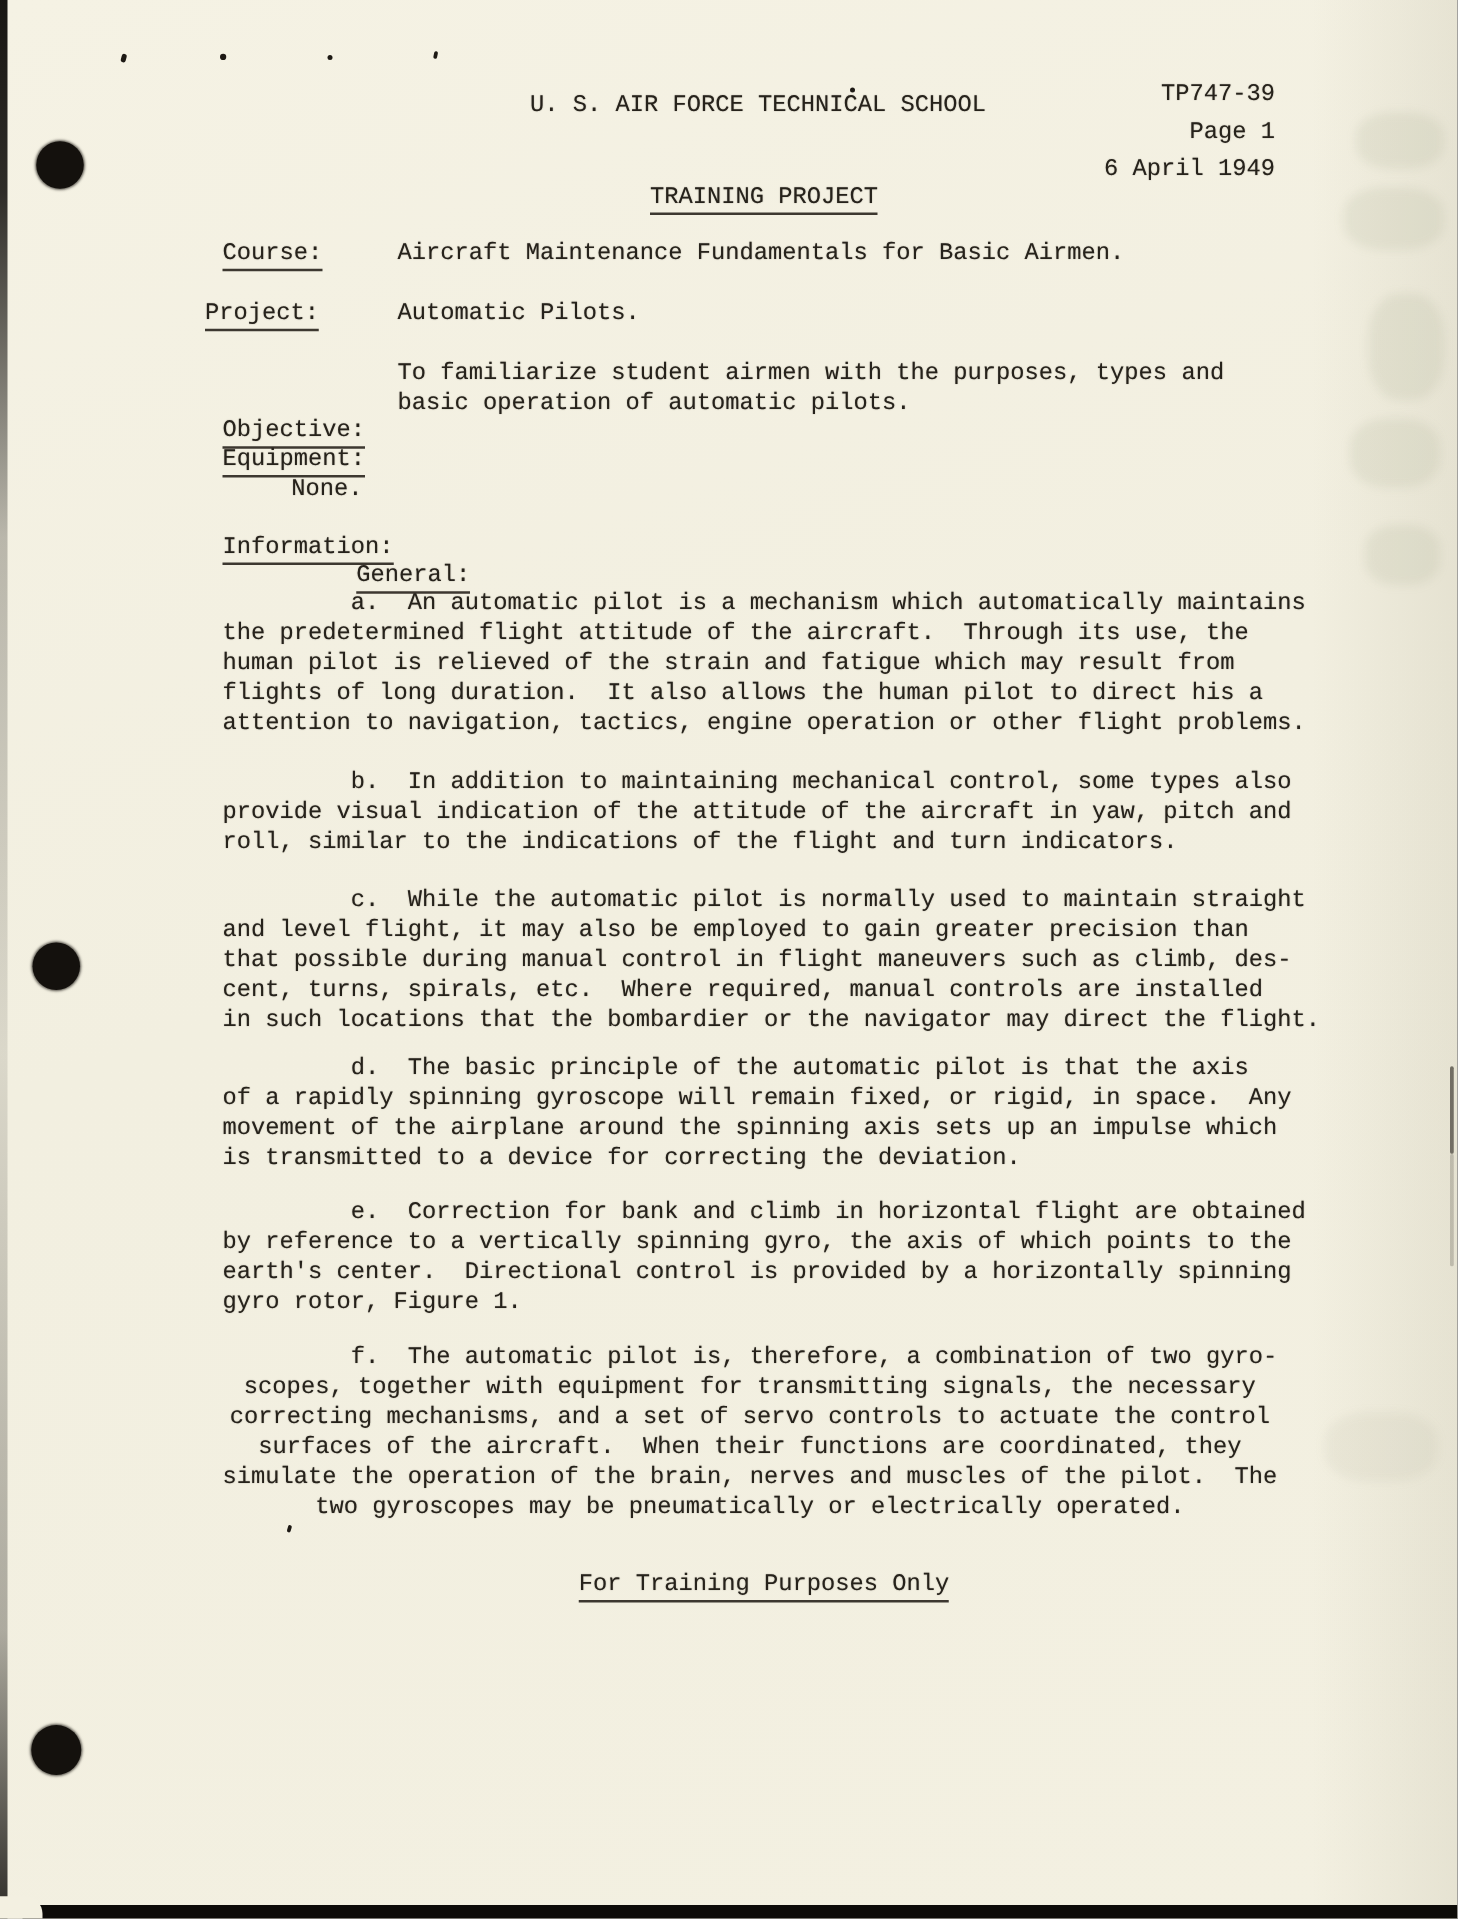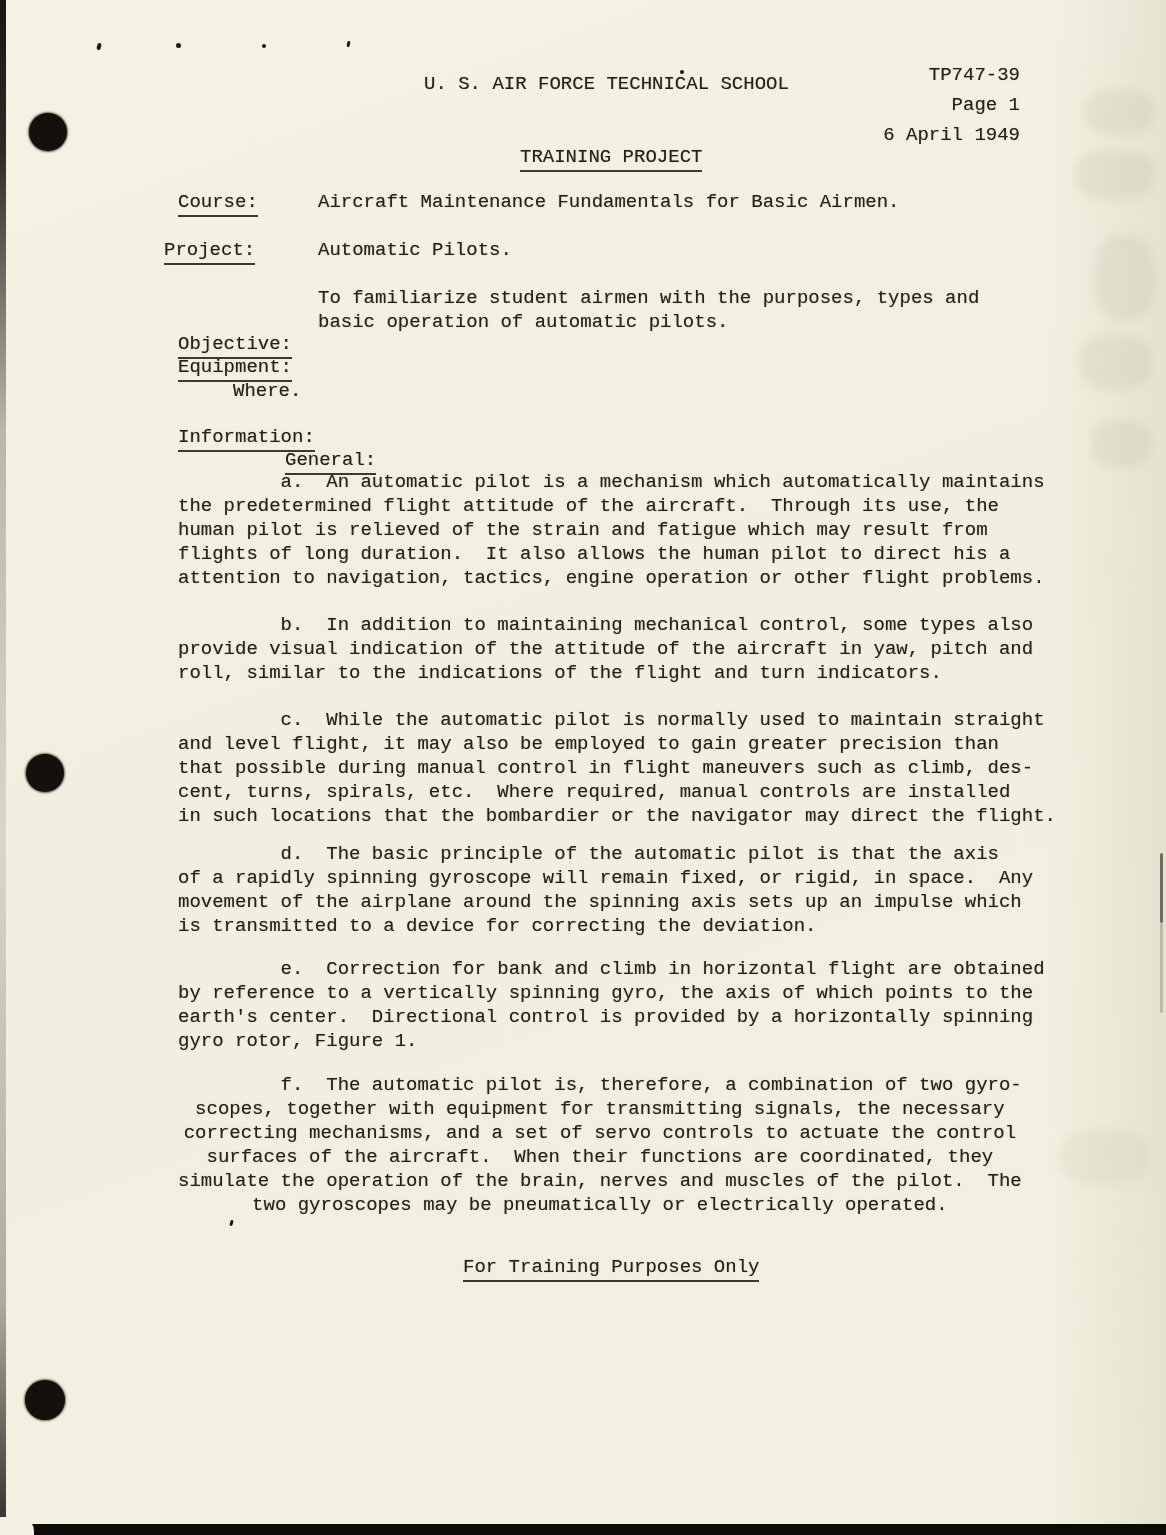--- a/index.html
+++ b/index.html
@@ -103,21 +103,21 @@
   <div class="abs pre" style="left:318px;top:190px;">Aircraft Maintenance Fundamentals for Basic Airmen.</div>
 
   <div class="abs u" style="left:164px;top:238px;">Project:</div>
   <div class="abs pre" style="left:318px;top:238px;">Automatic Pilots.</div>
 
   <div class="abs u" style="left:178px;top:286px;margin-top:46px;">Objective:</div>
   <div class="abs pre" style="left:318px;top:286px;">To familiarize student airmen with the purposes, types and
 basic operation of automatic pilots.</div>
 
   <div class="abs u" style="left:178px;top:355px;">Equipment:</div>
-  <div class="abs pre" style="left:233px;top:379px;">Where.</div>
+  <div class="abs pre" style="left:233px;top:379px;">None.</div>
 
   <div class="abs u" style="left:178px;top:425px;">Information:</div>
   <div class="abs u" style="left:285px;top:448px;">General:</div>
 
   <div class="abs pre" style="left:178px;top:470px;">         a.  An automatic pilot is a mechanism which automatically maintains
 the predetermined flight attitude of the aircraft.  Through its use, the
 human pilot is relieved of the strain and fatigue which may result from
 flights of long duration.  It also allows the human pilot to direct his a
 attention to navigation, tactics, engine operation or other flight problems.</div>
   <div class="abs pre" style="left:178px;top:613px;">         b.  In addition to maintaining mechanical control, some types also

